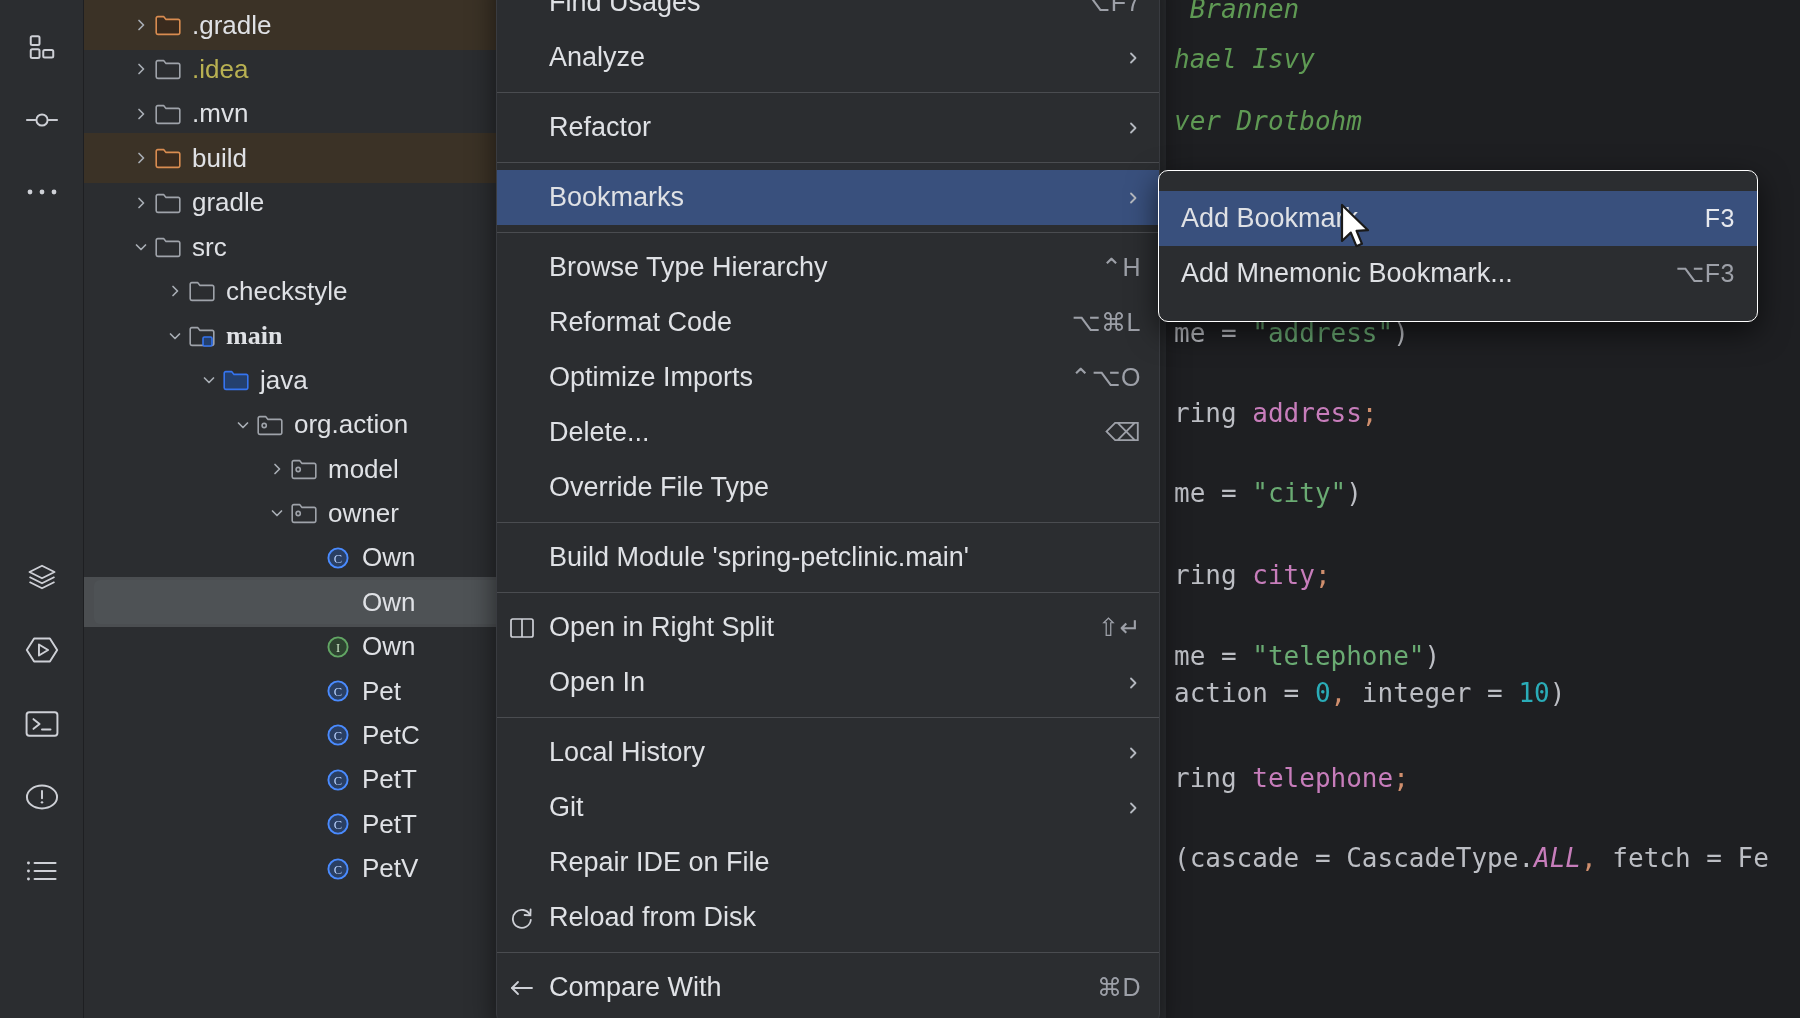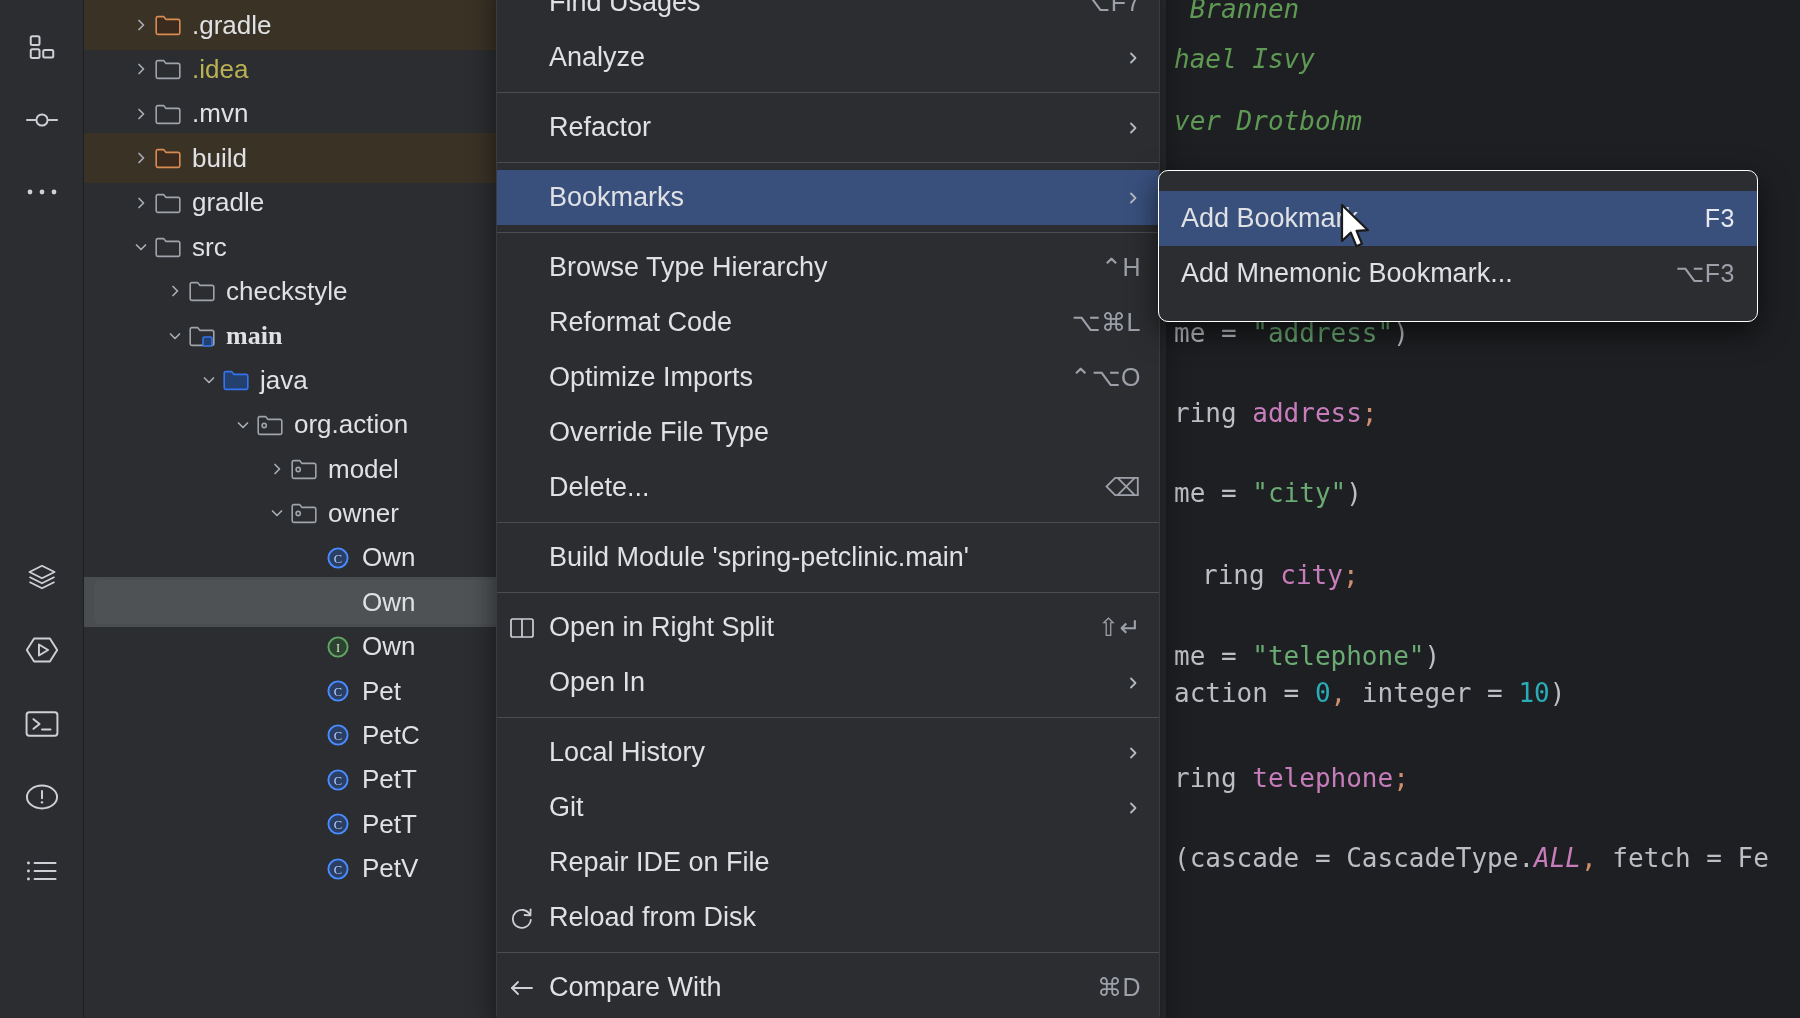--- a/index.html
+++ b/index.html
@@ -133,21 +133,21 @@
 
   <div class="editor">
     <div class="gutter"></div>
     <div id="editor-lines">
         <div class="cline" style="top: -6px;"><span class="c-com"> Brannen</span></div>
         <div class="cline" style="top: 44px;"><span class="c-com">hael Isvy</span></div>
         <div class="cline" style="top: 106px;"><span class="c-com">ver Drotbohm</span></div>
         <div class="cline" style="top: 318px;"><span class="c-pun">me </span><span class="c-pun">= </span><span class="c-str">"address"</span><span class="c-pun">)</span></div>
         <div class="cline" style="top: 398px;"><span class="c-pun">ring </span><span class="c-fld">address</span><span class="c-kw">;</span></div>
         <div class="cline" style="top: 478px;"><span class="c-pun">me </span><span class="c-pun">= </span><span class="c-str">"city"</span><span class="c-pun">)</span></div>
-        <div class="cline" style="top: 560px; margin-left: 28px;"><span class="c-pun">ring </span><span class="c-fld">city</span><span class="c-kw">;</span></div>
+        <div class="cline" style="top: 560px;"><span class="c-pun">ring </span><span class="c-fld">city</span><span class="c-kw">;</span></div>
         <div class="cline" style="top: 641px;"><span class="c-pun">me </span><span class="c-pun">= </span><span class="c-str">"telephone"</span><span class="c-pun">)</span></div>
         <div class="cline" style="top: 678px;"><span class="c-pun">action </span><span class="c-pun">= </span><span class="c-num">0</span><span class="c-kw">, </span><span class="c-pun">integer </span><span class="c-pun">= </span><span class="c-num">10</span><span class="c-pun">)</span></div>
         <div class="cline" style="top: 763px;"><span class="c-pun">ring </span><span class="c-fld">telephone</span><span class="c-kw">;</span></div>
         <div class="cline" style="top: 843px;"><span class="c-pun">(cascade </span><span class="c-pun">= </span><span class="c-pun">CascadeType.</span><span class="c-ital">ALL</span><span class="c-kw">, </span><span class="c-pun">fetch </span><span class="c-pun">= </span><span class="c-pun">Fe</span></div>
       </div>
   </div>
   <div class="seam"></div>
 
   <div class="tree">
     <div id="tree-rows">
@@ -511,26 +511,26 @@
           <span class="mi-label">Reformat Code</span>
           <span class="mi-short">⌥⌘L</span>
         </div>
         <div class="mi">
           <span class="mi-ic"></span>
           <span class="mi-label">Optimize Imports</span>
           <span class="mi-short">⌃⌥O</span>
         </div>
         <div class="mi">
           <span class="mi-ic"></span>
-          <span class="mi-label">Override File Type</span>
-        </div>
-        <div class="mi">
-          <span class="mi-ic"></span>
           <span class="mi-label">Delete...</span>
           <span class="mi-short">⌫</span>
+        </div>
+        <div class="mi">
+          <span class="mi-ic"></span>
+          <span class="mi-label">Override File Type</span>
         </div>
         <div class="sep"></div>
         <div class="mi">
           <span class="mi-ic"></span>
           <span class="mi-label">Build Module 'spring-petclinic.main'</span>
         </div>
         <div class="sep"></div>
         <div class="mi">
           <span class="mi-ic">
             <svg width="26" height="24" viewBox="0 0 26 24" fill="none" stroke="#ced0d6" stroke-width="1.7">

